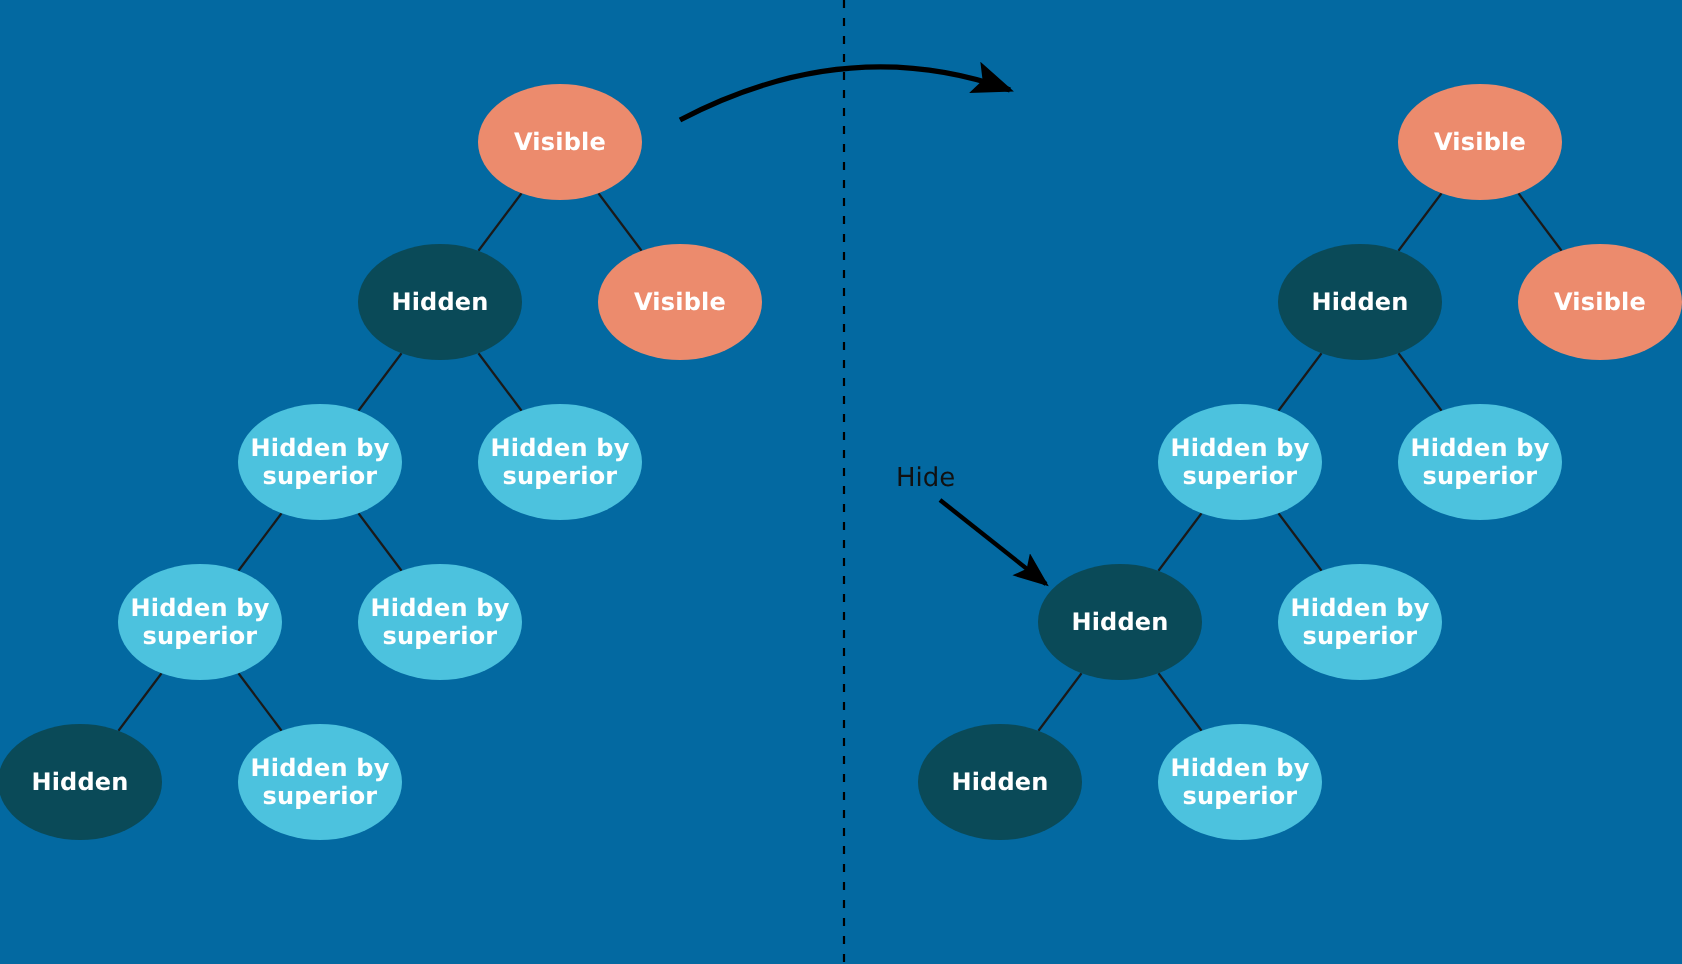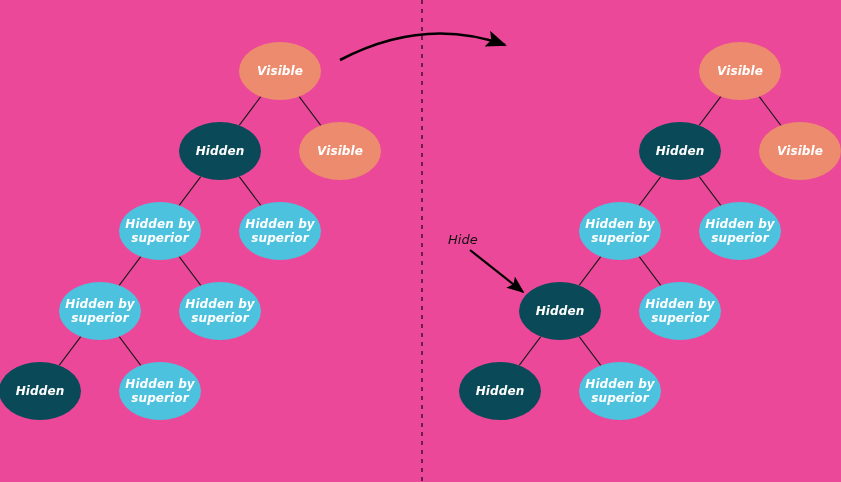--- a/index.html
+++ b/index.html
@@ -7,23 +7,22 @@
     padding: 0;
     background: #ffffff;
   }
   body {
     font-family: "DejaVu Sans", sans-serif;
   }
   #canvas {
     position: relative;
     width: 841px;
     height: 482px;
-    background: #ec4899;
+    background: #0369a1;
     overflow: hidden;
-    font-style: italic;
   }
   #edges-svg {
     position: absolute;
     left: 0;
     top: 0;
     width: 841px;
     height: 482px;
   }
   .node {
     position: absolute;

